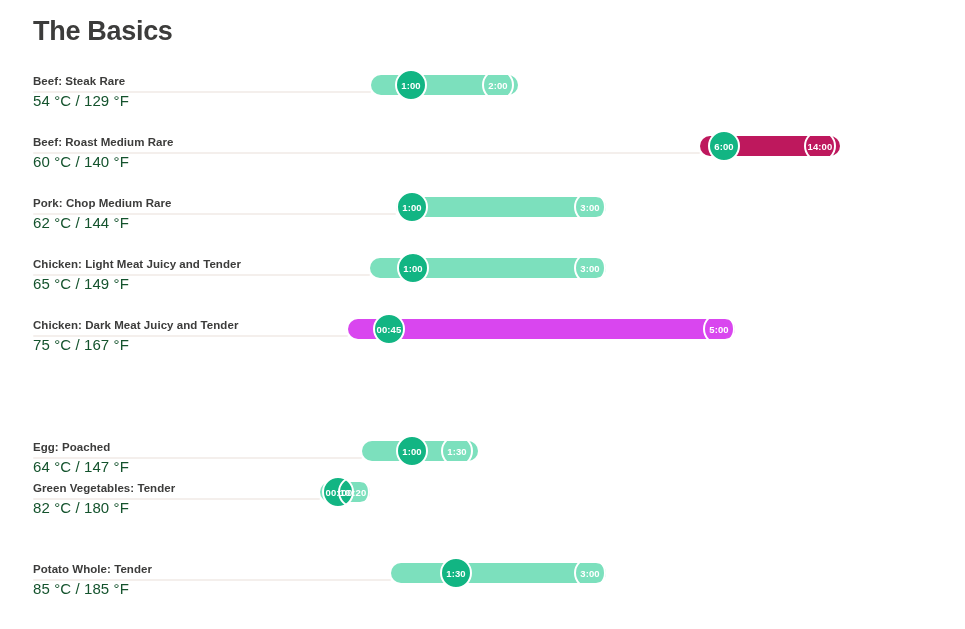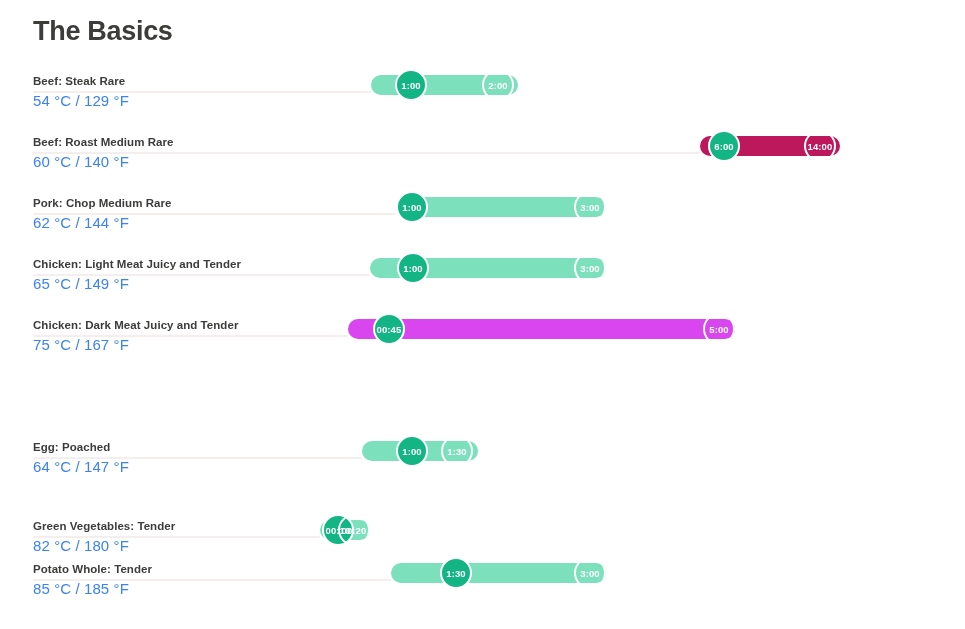--- a/index.html
+++ b/index.html
@@ -59,21 +59,21 @@
     letter-spacing: 0.05px;
     white-space: nowrap;
   }
 
   .row-temp {
     position: absolute;
     left: 33px;
     top: 17px;
     font-size: 15px;
     font-weight: normal;
-    color: #3b82f6;
+    color: #14532d;
     letter-spacing: 0.1px;
     white-space: nowrap;
   }
 
   
   .row-rail {
     position: absolute;
     left: 33px;
     top: 16px;
     height: 2px;
@@ -172,21 +172,21 @@
       </div>
       <div class="row" style="top: 441px; padding-left: 44px;">
         <div class="row-label">Egg: Poached</div>
         <div class="row-temp">64 °C / 147 °F</div>
         <div class="row-rail" style="width: 329px; background: rgb(244, 239, 236);"></div>
         <div class="slider" style="left: 362px; width: 116px; background: rgb(124, 224, 189);">
           <div class="handle min" style="left: 34px; background: rgb(18, 181, 131);">1:00</div>
           <div class="handle max" style="left: 79px;">1:30</div>
         </div>
       </div>
-      <div class="row" style="top: 520px;">
+      <div class="row" style="top: 482px;">
         <div class="row-label">Green Vegetables: Tender</div>
         <div class="row-temp">82 °C / 180 °F</div>
         <div class="row-rail" style="width: 287px; background: rgb(244, 239, 236);"></div>
         <div class="slider" style="left: 320px; width: 50px; background: rgb(124, 224, 189);">
           <div class="handle min" style="left: 2px; background: rgb(18, 181, 131);">00:10</div>
           <div class="handle max" style="left: 18px;">00:20</div>
         </div>
       </div>
       <div class="row" style="top: 563px;">
         <div class="row-label">Potato Whole: Tender</div>

